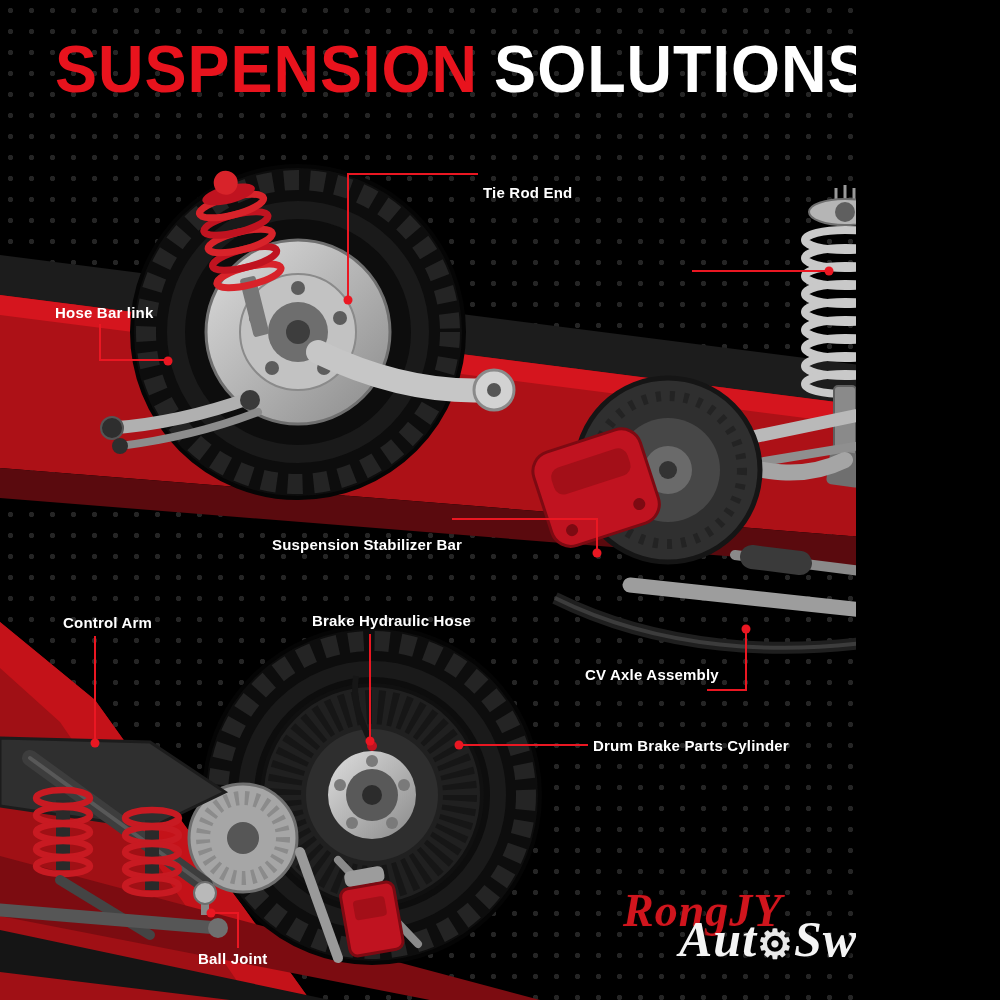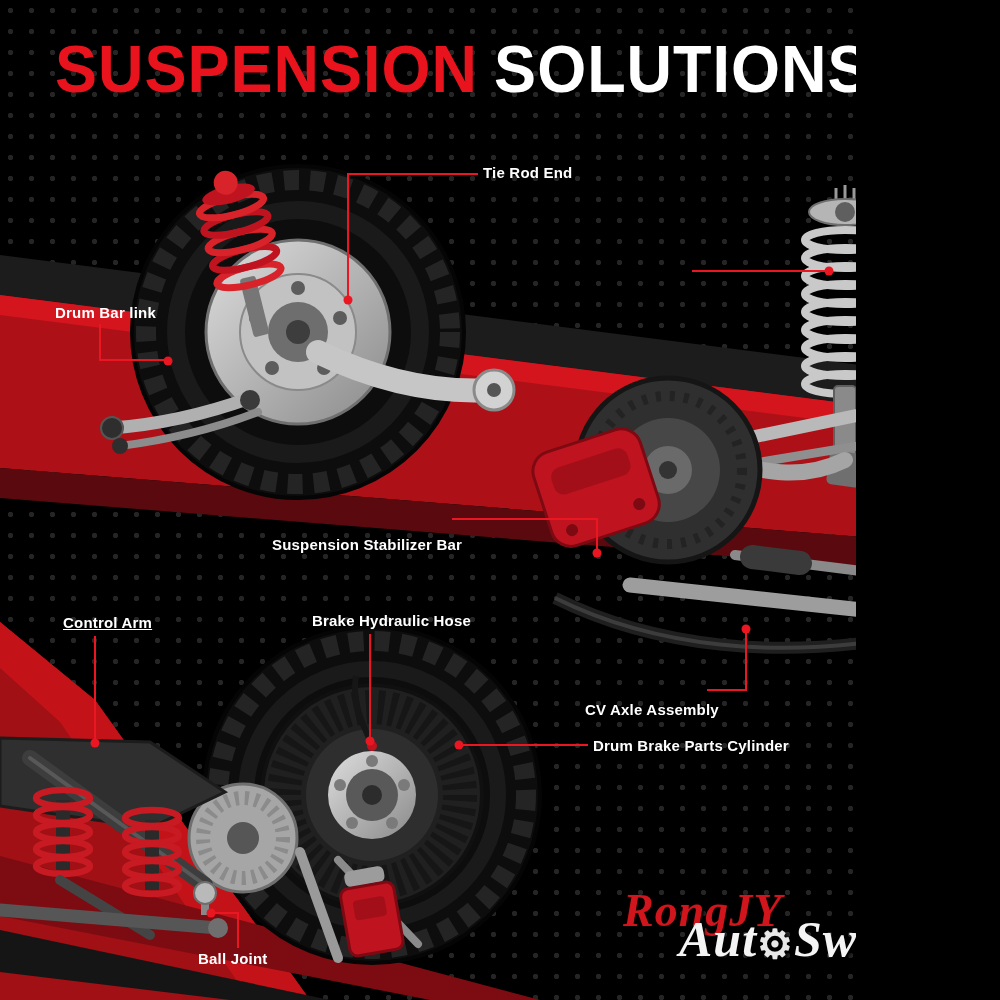--- a/index.html
+++ b/index.html
@@ -16,27 +16,27 @@
     position:absolute;left:55px;top:34px;z-index:4;
     font-weight:800;font-size:63px;line-height:1.05;letter-spacing:1px;
     transform:scaleY(1.06);transform-origin:top left;white-space:nowrap;
   }
   .title .red{color:#e8131d;margin-right:16px;}
   .title .white{color:#ffffff;}
   .callout{
     position:absolute;z-index:4;color:#fff;font-size:15px;font-weight:600;
     white-space:nowrap;letter-spacing:.2px;
   }
-  #c0{left:483px;top:164px;}
+  #c0{left:483px;top:184px;}
   #c1{left:460px;top:262px;}
   #c2{left:55px;top:304px;}
   #c3{left:272px;top:536px;}
-  #c4{left:63px;top:614px;text-decoration:underline;}
+  #c4{left:63px;top:614px;}
   #c5{left:312px;top:612px;text-align:right;}
-  #c6{left:585px;top:701px;}
+  #c6{left:585px;top:666px;}
   #c7{left:593px;top:737px;}
   #c8{left:198px;top:950px;}
   .brand{position:absolute;z-index:4;left:585px;top:884px;width:340px;height:90px;margin-left:36px;}
   .brand .rongjy{
     position:absolute;left:2px;top:0;color:#d0151d;
     font:italic 700 46px "Liberation Serif",serif;
     text-shadow:2px 2px 2px rgba(0,0,0,.85),0 0 2px #3a0004;
     letter-spacing:1px;
   }
   .brand .autoparts{
@@ -246,21 +246,21 @@
         <circle cx="459" cy="745" r="4.5"></circle>
       <circle cx="211" cy="913" r="4.5"></circle>
     </g>
   </svg>
 
   <div class="title">
     <span class="red">SUSPENSION</span><span class="white">SOLUTIONS</span>
   </div>
 
   <div class="callout" id="c0">Tie Rod End</div>
-  <div class="callout" id="c2">Drum Bar link</div>
+  <div class="callout" id="c2">Hose Bar link</div>
   <div class="callout" id="c3">Suspension Stabilizer Bar</div>
   <div class="callout" id="c4">Control Arm</div>
   <div class="callout" id="c5">Brake Hydraulic Hose</div>
   <div class="callout" id="c6">CV Axle Assembly</div>
   <div class="callout" id="c7">Drum Brake Parts Cylinder</div>
   <div class="callout" id="c8">Ball Joint</div>
 
   <div class="brand">
     <div class="rongjy">RongJY</div>
     <div class="autoparts"><span>Aut</span><span class="gear">⚙</span><span>Sway</span></div>

